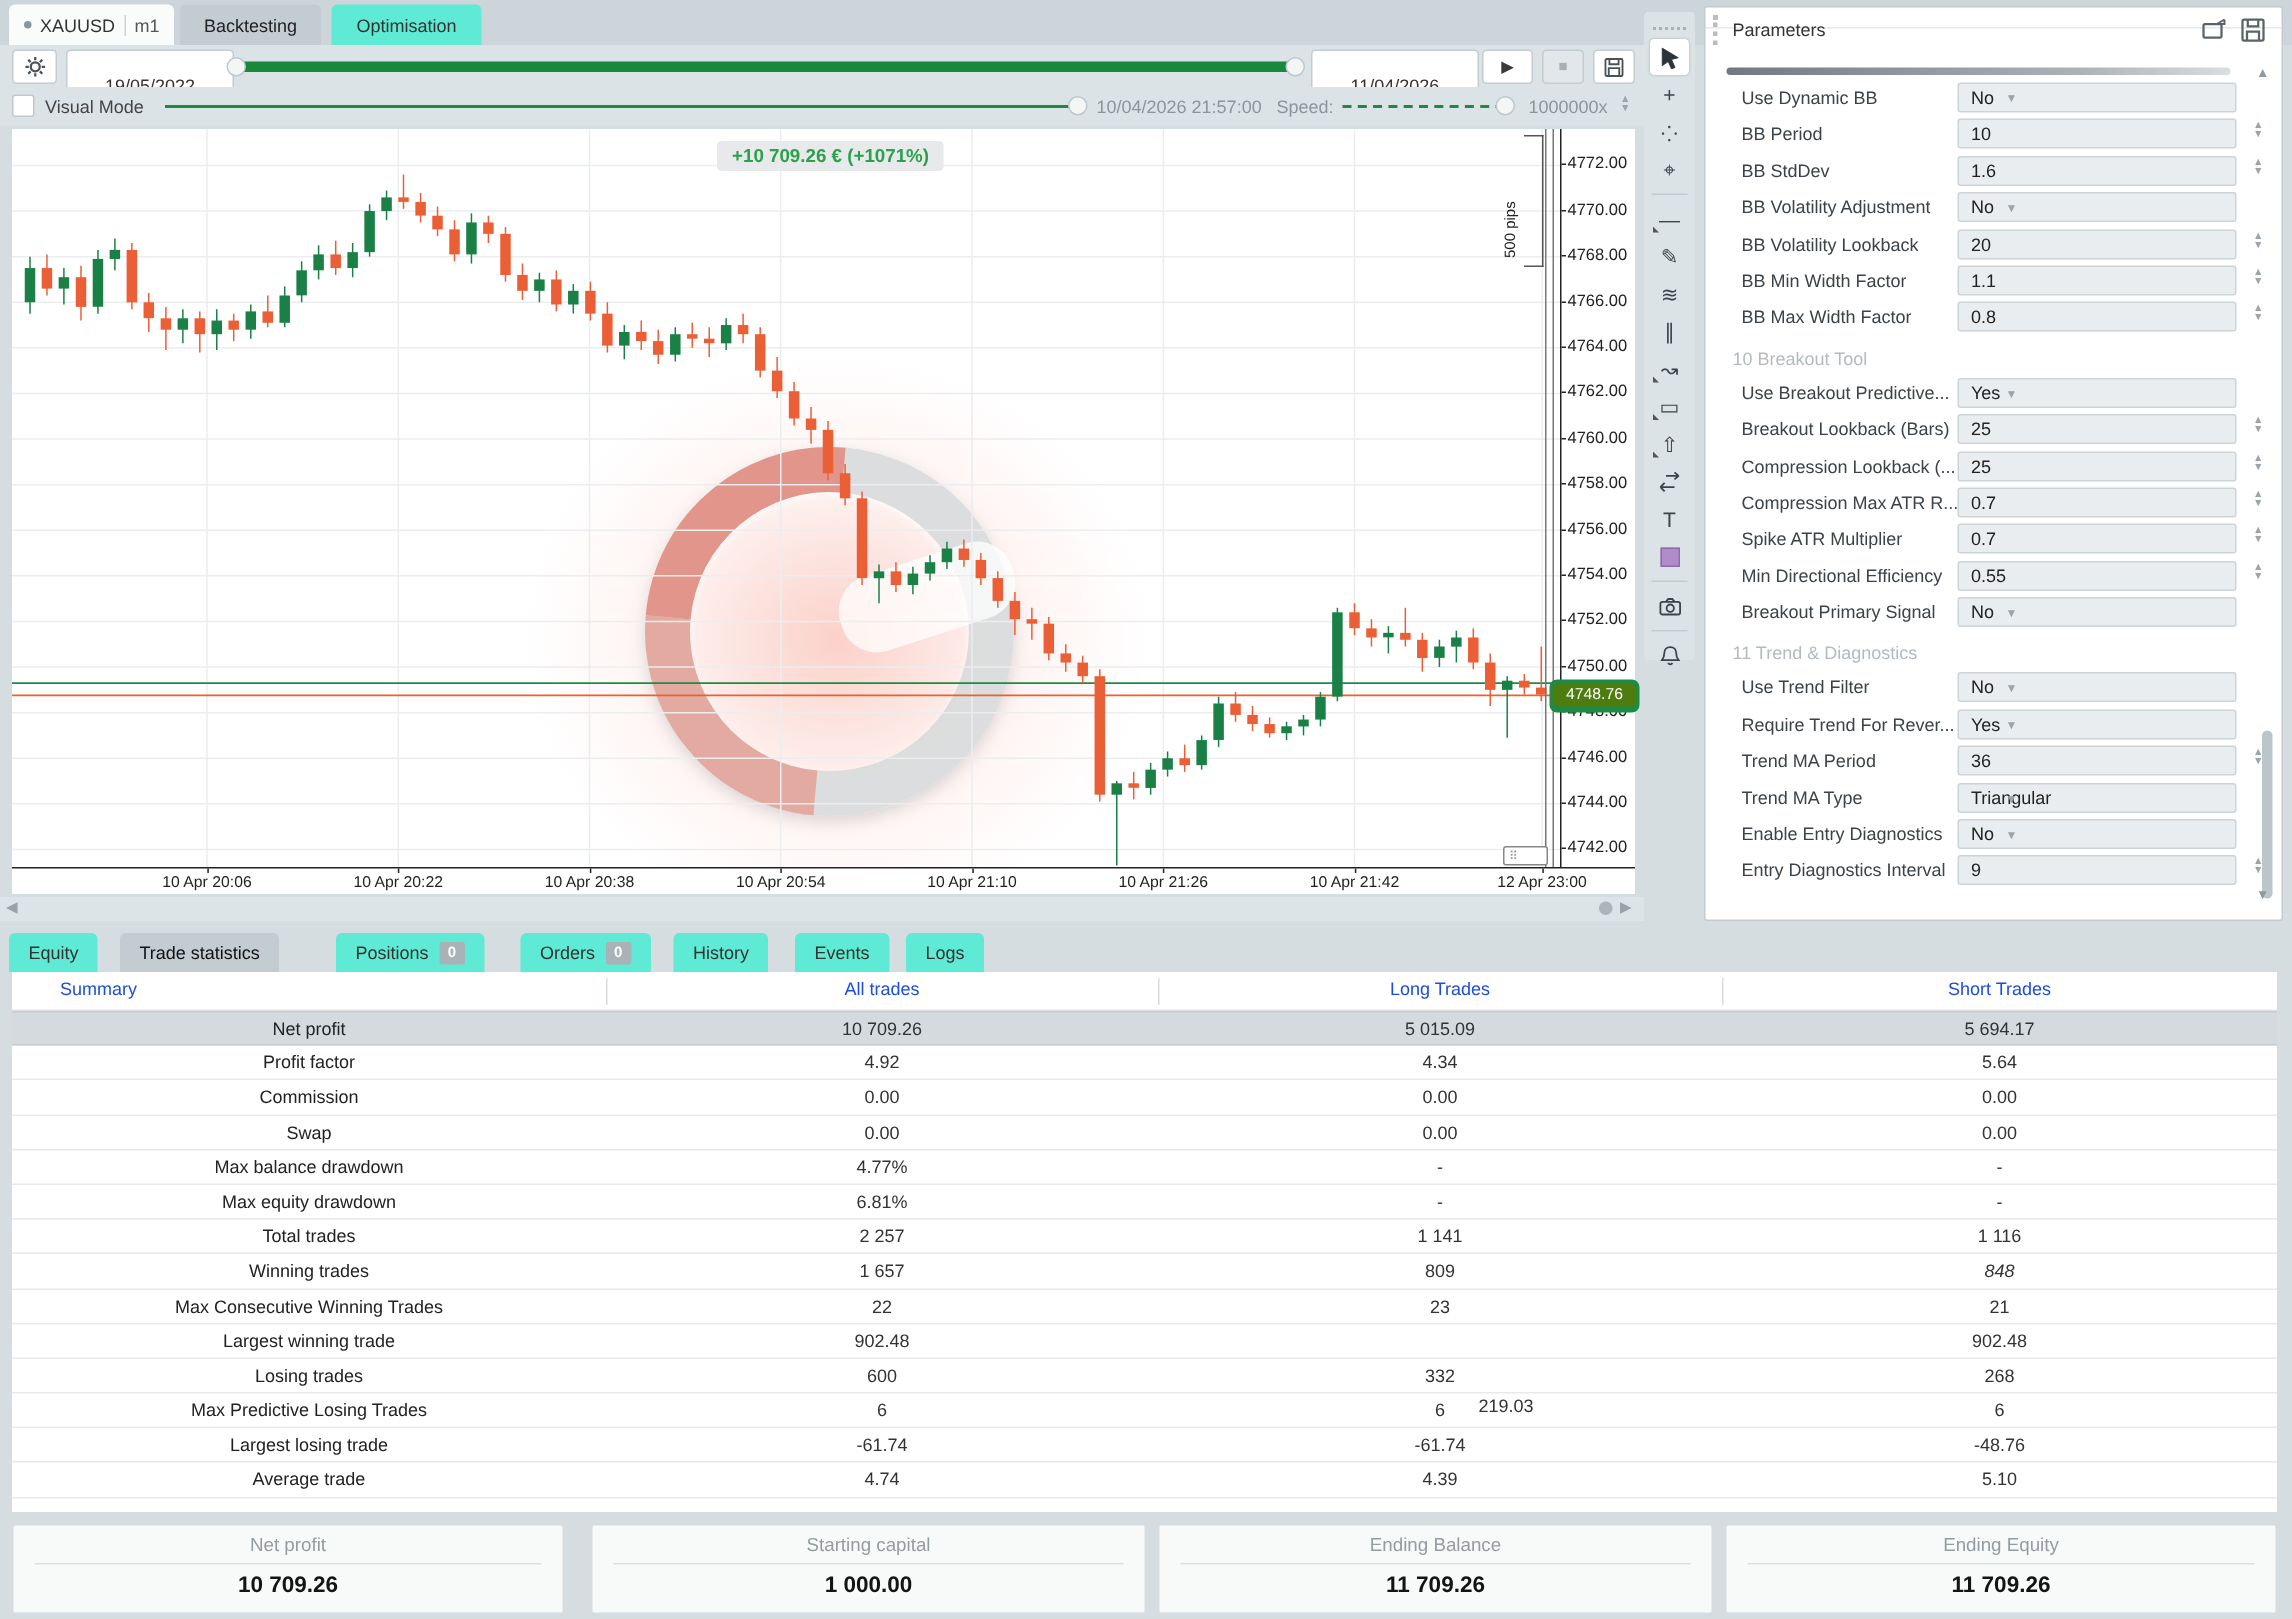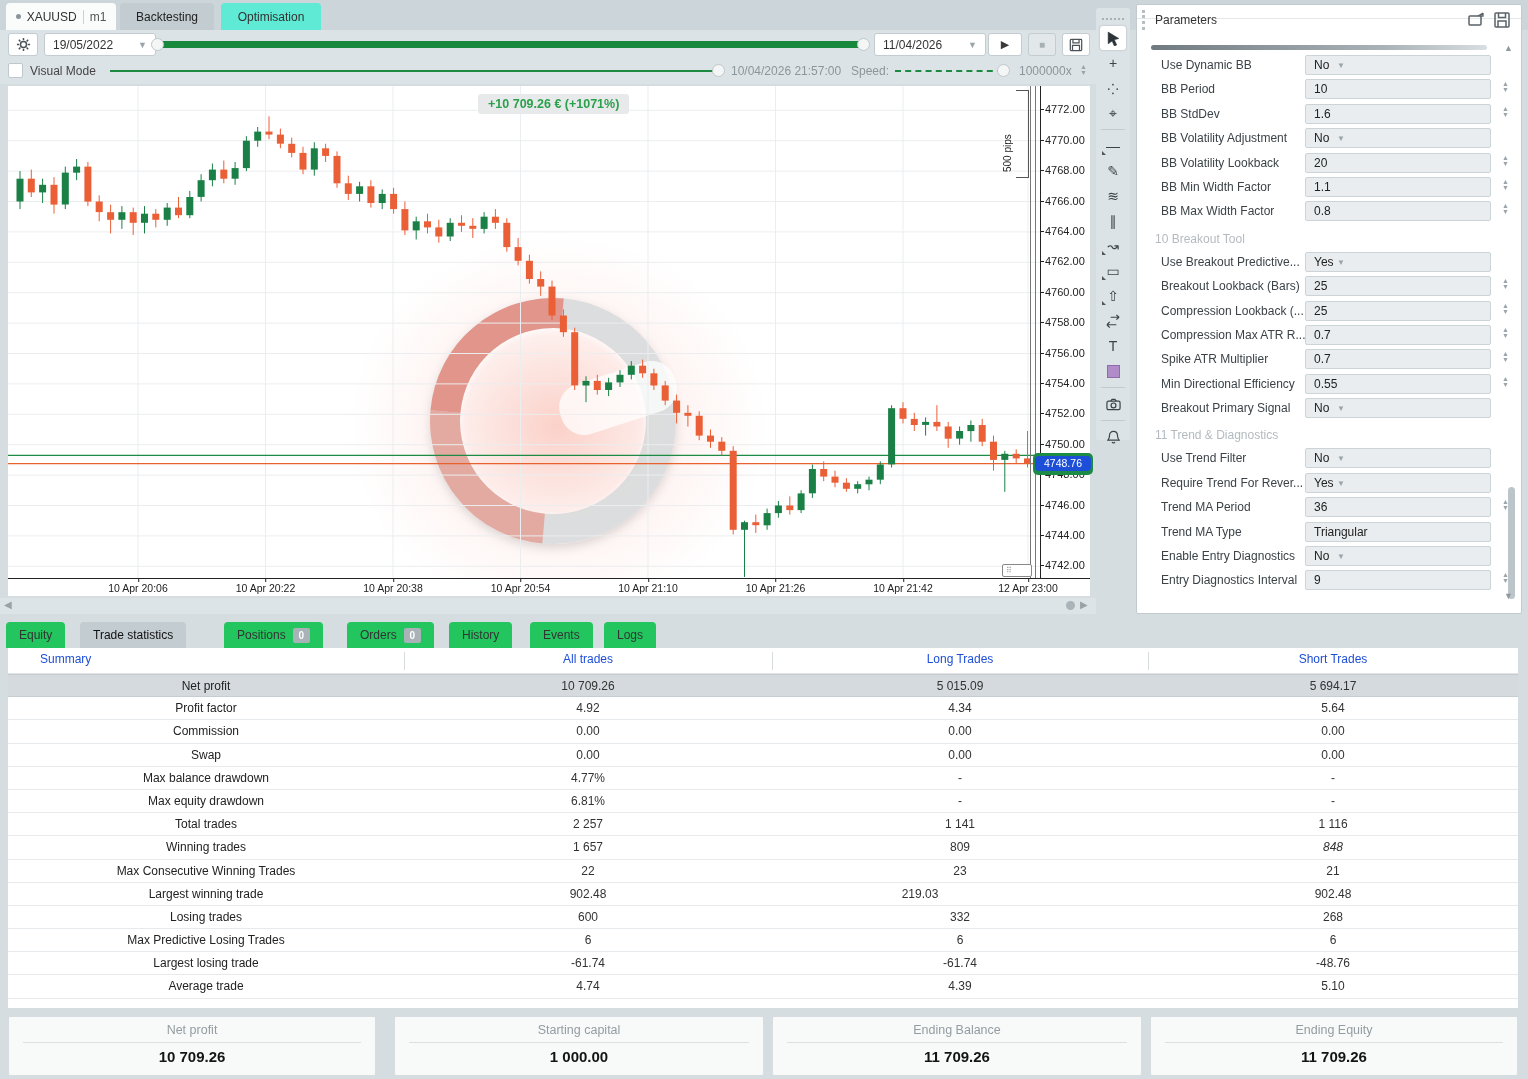--- a/index.html
+++ b/index.html
@@ -15,21 +15,21 @@
   #tab-optimisation { left:221px; width:100px; background:#5eead4; }
   .tab-dot { width:5px; height:5px; border-radius:50%; background:#8b9499; }
   .tab-sep { width:1px; height:14px; background:#c9d1d5; }
   .m1 { color:#555; }
 
   
   #toolbar { left:0; top:30px; width:1096px; height:28px; background:#dce3e6; }
   .tbtn { position:absolute; top:3px; height:23px; background:#fff; border:1px solid #c3ccd1; border-radius:3px; display:flex; align-items:center; justify-content:center; color:#3a3a3a; }
   .tbtn.disabled { background:#e2e7ea; color:#a7b0b5; }
   #gear-btn { left:8px; width:30px; }
-  .datebox { position:absolute; top:3px; height:23px; background:#fff; border:1px solid #c3ccd1; border-radius:3px; display:flex; align-items:center; padding:0 8px; gap:8px; }
+  .datebox { position:absolute; top:3px; height:23px; background:#fff; border:1px solid #c3ccd1; border-radius:3px; display:flex; align-items:center; padding:16px 8px; gap:8px;flex-direction:column; }
   .datebox .caret { margin-left:auto; color:#9aa4a9; font-size:9px; }
   #date-from { left:44px; width:112px; }
   #date-to { left:874px; width:112px; }
   #progress-track { left:158px; top:11px; width:706px; height:7px; background:#17883c; border-radius:4px; }
   .knob { position:absolute; width:13px; height:13px; border-radius:50%; background:#f4f6f6; border:1px solid #bfc8cc; }
   #knob-left { left:151px; top:8px; }
   #knob-right { left:857px; top:8px; }
   #play-btn { left:988px; width:34px; font-size:11px; }
   #stop-btn { left:1028px; width:28px; font-size:10px; }
   #save-btn { left:1062px; width:28px; }
@@ -62,21 +62,21 @@
   #measure-bracket { left:1008px; top:4px; width:13px; height:88px; border:1px solid #555; border-left:none; }
   #measure-label { left:994px; top:16px; width:14px; height:70px; color:#222; font-size:10px; writing-mode:vertical-rl; transform:rotate(180deg); white-space:nowrap; }
   #measure-handle { left:994px; top:478px; width:30px; height:13px; background:#fff; border:1px solid #888; border-radius:2px; }
   #measure-handle::after { content:"⠿"; color:#999; font-size:8px; position:absolute; left:3px; top:1px; }
 
   
   #price-axis { left:1040px; top:86px; width:50px; height:492px; background:#fff; border-left:1px solid #222; }
   .ptick { position:absolute; left:4px; color:#222; font-size:11px; }
   .ptick::before { content:""; position:absolute; left:-4px; top:6px; width:3px; height:1px; background:#222; }
   #price-pill-green { position:absolute; left:-8px; width:60px; height:22px; background:#1d8a46; border-radius:5px; }
-  #price-pill { position:absolute; left:-6px; width:56px; height:15px; background:#1d4ed8; border-radius:4px; color:#fff; font-size:10.5px; text-align:center; line-height:15px; }
+  #price-pill { position:absolute; left:-6px; width:56px; height:15px; background:#4d7c0f; border-radius:4px; color:#fff; font-size:10.5px; text-align:center; line-height:15px; }
 
   
   #time-axis { left:8px; top:578px; width:1082px; height:18px; background:#fff; border-top:1.5px solid #222; }
   .ttick { position:absolute; top:3px; color:#222; font-size:10.5px; transform:translateX(-50%); white-space:nowrap; }
   .ttick::before { content:""; position:absolute; left:50%; top:-3px; width:1px; height:3px; background:#222; }
 
   
   #chart-scroll { left:0; top:598px; width:1096px; height:16px; background:#dde4e7; color:#98a2a7; }
   #cs-left { position:absolute; left:4px; top:1px; font-size:10px; }
   #cs-dot { position:absolute; left:1066px; top:3px; width:9px; height:9px; border-radius:50%; background:#aab4b9; }
@@ -106,21 +106,21 @@
   #params-list { position:absolute; left:0; top:48px; width:386px; }
   .prow { position:relative; height:24.4px; }
   .prow .plabel { position:absolute; left:24px; top:5px; color:#3b4348; white-space:nowrap; overflow:hidden; max-width:150px; }
   .prow .pcontrol { position:absolute; left:168px; top:2px; width:186px; height:20px; background:#e9edef; border:1px solid #ccd4d8; border-radius:2px; color:#222; padding:2px 18px 0 8px; }
   .prow .pcaret { position:absolute; right:178px; top:8px; color:#9aa4a9; font-size:8px; }
   .prow .pstep { position:absolute; right:14px; top:4px; }
   .psection { height:26px; color:#b3bbc0; padding:8px 0 0 18px; }
 
   
   #bottom-tabs { left:0; top:620px; width:1528px; height:28px; background:#d6dde0; }
-  .btab { position:absolute; top:2px; height:26px; border-radius:4px 4px 0 0; background:#22c55e; display:flex; align-items:center; justify-content:center; gap:7px; padding:0 13px; color:#333; }
+  .btab { position:absolute; top:2px; height:26px; border-radius:4px 4px 0 0; background:#5eead4; display:flex; align-items:center; justify-content:center; gap:7px; padding:0 13px; color:#333; }
   .btab.selected { background:#c2ccd1; color:#111; }
   .badge { min-width:17px; height:15px; background:#a9b2b7; border-radius:2px; color:#fff; font-size:10px; font-weight:bold; text-align:center; line-height:15px; padding:0 2px; }
 
   
   #stats { left:8px; top:648px; width:1510px; height:360px; background:#fff; }
   #stats-header { position:relative; height:26px; border-bottom:1px solid #e0e4e7; }
   .shead { position:absolute; top:4px; color:#1d4ed8; }
   .sheadsep { position:absolute; top:4px; width:1px; height:18px; background:#d7dcdf; }
   .srow { position:relative; height:23.2px; border-bottom:1px solid #e6eaec; }
   .srow.hl { background:#d4dadd; border-top:1px solid #c6cdd1; border-bottom:1px solid #c6cdd1; }
@@ -723,21 +723,21 @@
       </div>
       <div class="srow">
         <div class="scell lab" style="left: 0px; width: 396px;">Max Consecutive Winning Trades</div>
         <div class="scell " style="left: 396px; width: 368px;">22</div>
         <div class="scell " style="left: 764px; width: 376px;">23</div>
         <div class="scell " style="left: 1140px; width: 370px;">21</div>
       </div>
       <div class="srow">
         <div class="scell lab" style="left: 0px; width: 396px;">Largest winning trade</div>
         <div class="scell " style="left: 396px; width: 368px;">902.48</div>
-        <div class="scell " style="left: 724px; width: 376px;">219.03</div>
+        <div class="scell " style="left: 808px; width: 376px; margin-top: 43px;">219.03</div>
         <div class="scell " style="left: 1140px; width: 370px;">902.48</div>
       </div>
       <div class="srow">
         <div class="scell lab" style="left: 0px; width: 396px;">Losing trades</div>
         <div class="scell " style="left: 396px; width: 368px;">600</div>
         <div class="scell " style="left: 764px; width: 376px;">332</div>
         <div class="scell " style="left: 1140px; width: 370px;">268</div>
       </div>
       <div class="srow">
         <div class="scell lab" style="left: 0px; width: 396px;">Max Predictive Losing Trades</div>

